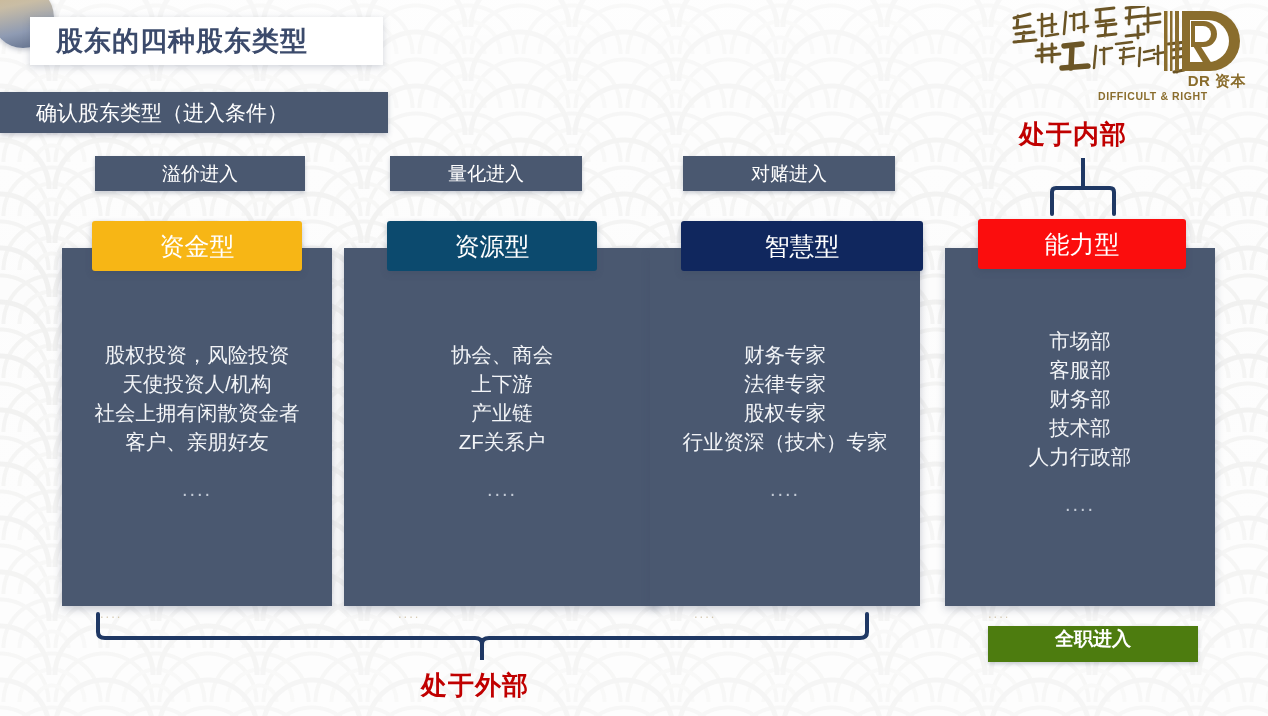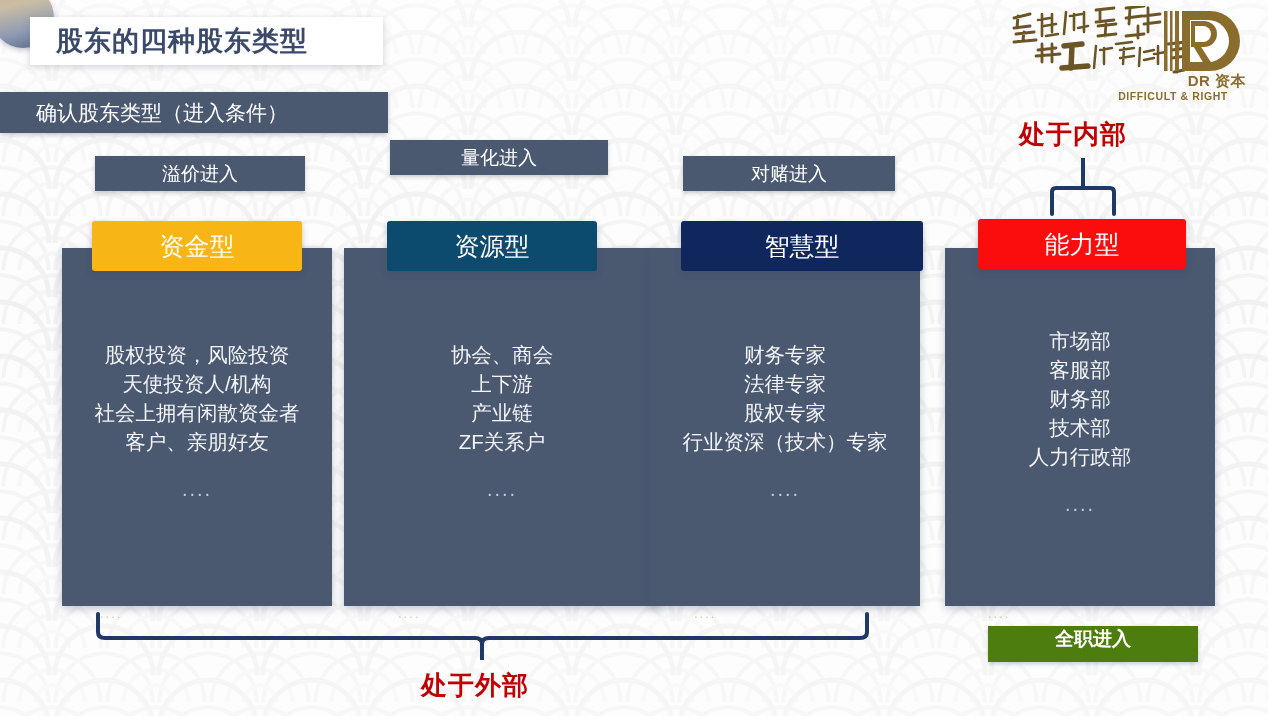--- a/index.html
+++ b/index.html
@@ -111,36 +111,36 @@
     right: 12px; top: 70px;
     font-size: 15px; font-weight: bold;
     color: #8a6d2d; letter-spacing: 0.5px;
     white-space: nowrap; text-align: right; width: 120px;
   }
   #logo-sub {
     position: absolute;
     right: 10px; top: 88px;
     font-size: 10.5px; font-weight: bold;
     color: #8a6d2d; letter-spacing: 0.6px;
-    white-space: nowrap; text-align: center; width: 150px;
+    white-space: nowrap; text-align: left; width: 150px;
   }
 
   
   .entry-chip {
     position: absolute;
     height: 35px;
     background: #4a5870;
     box-shadow: 0 2px 4px rgba(70,80,105,0.28);
     display: flex; align-items: center; justify-content: center;
     color: #ffffff;
     font-size: 19px;
     white-space: nowrap;
   }
   #entry-0 { left: 95px;  top: 156px; width: 210px; }
-  #entry-1 { left: 390px; top: 140px; width: 218px; }
+  #entry-1 { left: 390px; top: 156px; width: 192px; }
   #entry-2 { left: 683px; top: 156px; width: 212px; }
 
   #fulltime-chip {
     position: absolute;
     left: 988px; top: 626px;
     width: 210px; height: 36px;
     background: #4d7c0f;
     box-shadow: 0 2px 4px rgba(70,80,105,0.28);
     display: flex; justify-content: center;
     color: #ffffff; font-size: 19px; white-space: nowrap; font-weight: bold;

